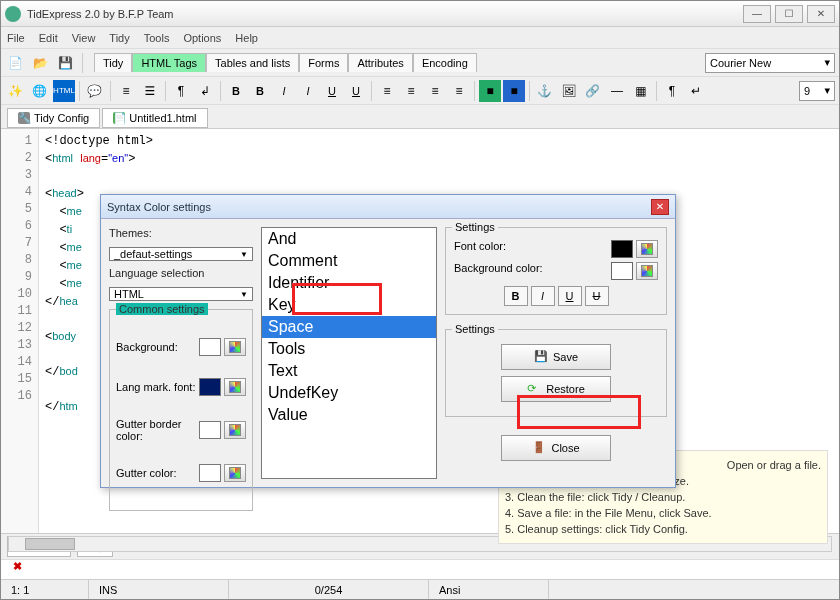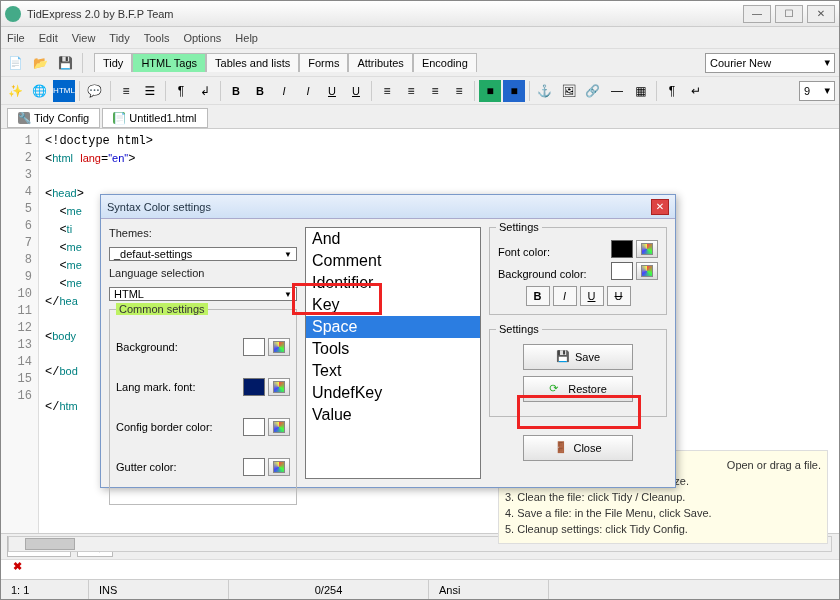--- a/index.html
+++ b/index.html
@@ -37,39 +37,39 @@
 .hscroll{position:absolute;left:8px;right:8px;bottom:48px;height:16px;background:#f0f0f0;border:1px solid #ccc}
 .hscroll .thumb{position:absolute;left:16px;top:1px;width:50px;height:12px;background:#ccc;border:1px solid #aaa}
 
 
 .dlg{position:absolute;left:100px;top:194px;width:576px;height:294px;background:#f0f0f0;border:1px solid #7a99c9;box-shadow:2px 2px 8px rgba(0,0,0,.3)}
 .dlgtitle{height:24px;background:linear-gradient(#e8f0fb,#cfe0f5);display:flex;align-items:center;padding:0 6px;color:#234;border-bottom:1px solid #aac}
 .dlgtitle .t{flex:1}
 .dlgclose{width:18px;height:16px;background:#d44;color:#fff;display:flex;align-items:center;justify-content:center;font-size:10px;border:1px solid #a22}
 .dlgbody{display:flex;padding:8px;gap:8px;height:calc(100% - 24px)}
 .col{display:flex;flex-direction:column;gap:6px}
-.col1{width:188px}
+.col1{width:144px}
 .lbl{color:#222;margin-bottom:2px}
 .combo{height:20px;border:1px solid #7a7a7a;background:#fff;display:flex;align-items:center;padding:0 4px;justify-content:space-between}
 .combo .arr{font-size:8px}
 .fieldset{border:1px solid #bbb;padding:6px;position:relative;margin-top:2px}
-.fieldset .leg{position:absolute;top:-7px;left:6px;background:#bef264;padding:0 3px;color:#333}
+.fieldset .leg{position:absolute;top:-7px;left:6px;background:#14b8a6;padding:0 3px;color:#333}
 .frow{display:flex;align-items:center;justify-content:space-between;margin:22px 0}
 .swatch{width:22px;height:18px;border:1px solid #777;background:#fff}
 .swatch.navy{background:#001a66}
 .swatch.peach{background:#ffe8cc}
 .cbtn{width:22px;height:18px;border:1px solid #999;background:linear-gradient(#fff,#ddd);display:flex;align-items:center;justify-content:center}
 .cbtn .grid{width:12px;height:12px;background:conic-gradient(#f44,#4f4,#44f,#ff4);border:1px solid #888}
 .listbox{width:176px;height:100%;border:1px solid #7a7a7a;background:#fff;overflow:hidden}
 .li{padding:2px 6px;font-size:16px}
 .li.sel{background:#2b7de1;color:#fff}
 .col3{flex:1}
 .fset3{border:1px solid #bbb;padding:8px;position:relative;margin-bottom:8px}
 .fset3 .leg{position:absolute;top:-7px;left:6px;background:#f0f0f0;padding:0 3px}
-.row3{display:flex;align-items:flex-end;justify-content:space-between;margin:4px 0}
+.row3{display:flex;align-items:flex-start;justify-content:space-between;margin:4px 0}
 .sw{width:22px;height:18px;border:1px solid #666}
 .sw.black{background:#000}.sw.white{background:#fff}
 .fmtbtns{display:flex;gap:3px;justify-content:center;margin-top:6px}
 .fbtn{width:24px;height:20px;border:1px solid #999;background:#f8f8f8;display:flex;align-items:center;justify-content:center;font-family:'Times New Roman',serif}
 .bigbtn{width:110px;height:26px;border:1px solid #999;background:linear-gradient(#fff,#e4e4e4);display:flex;align-items:center;justify-content:center;gap:5px;margin:6px auto}
 .bigbtn .ic{width:14px;height:14px}
 .redbox{position:absolute;border:3px solid #e22;pointer-events:none}
 </style>
 </head>
 <body>
@@ -264,21 +264,21 @@
         <div class="frow">
             <span>Lang mark. font:</span>
             <span style="display:flex;gap:3px">
               <span class="swatch navy"></span>
               <span class="cbtn">
                 <span class="grid"></span>
               </span>
             </span>
           </div>
         <div class="frow">
-            <span>Config border color:</span>
+            <span>Gutter border color:</span>
             <span style="display:flex;gap:3px">
               <span class="swatch"></span>
               <span class="cbtn">
                 <span class="grid"></span>
               </span>
             </span>
           </div>
         <div class="frow">
             <span>Gutter color:</span>
             <span style="display:flex;gap:3px">

